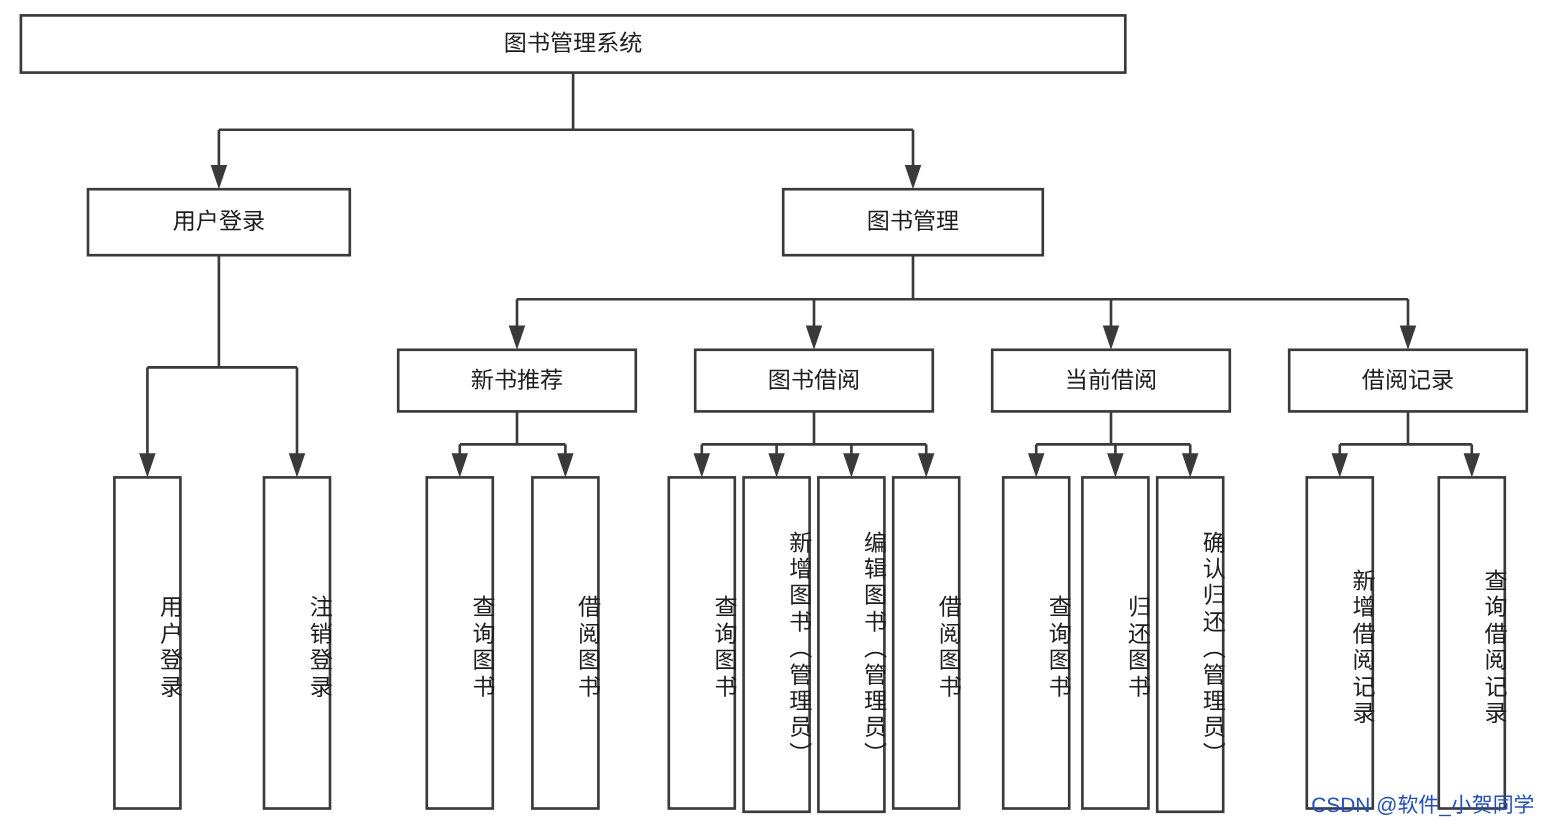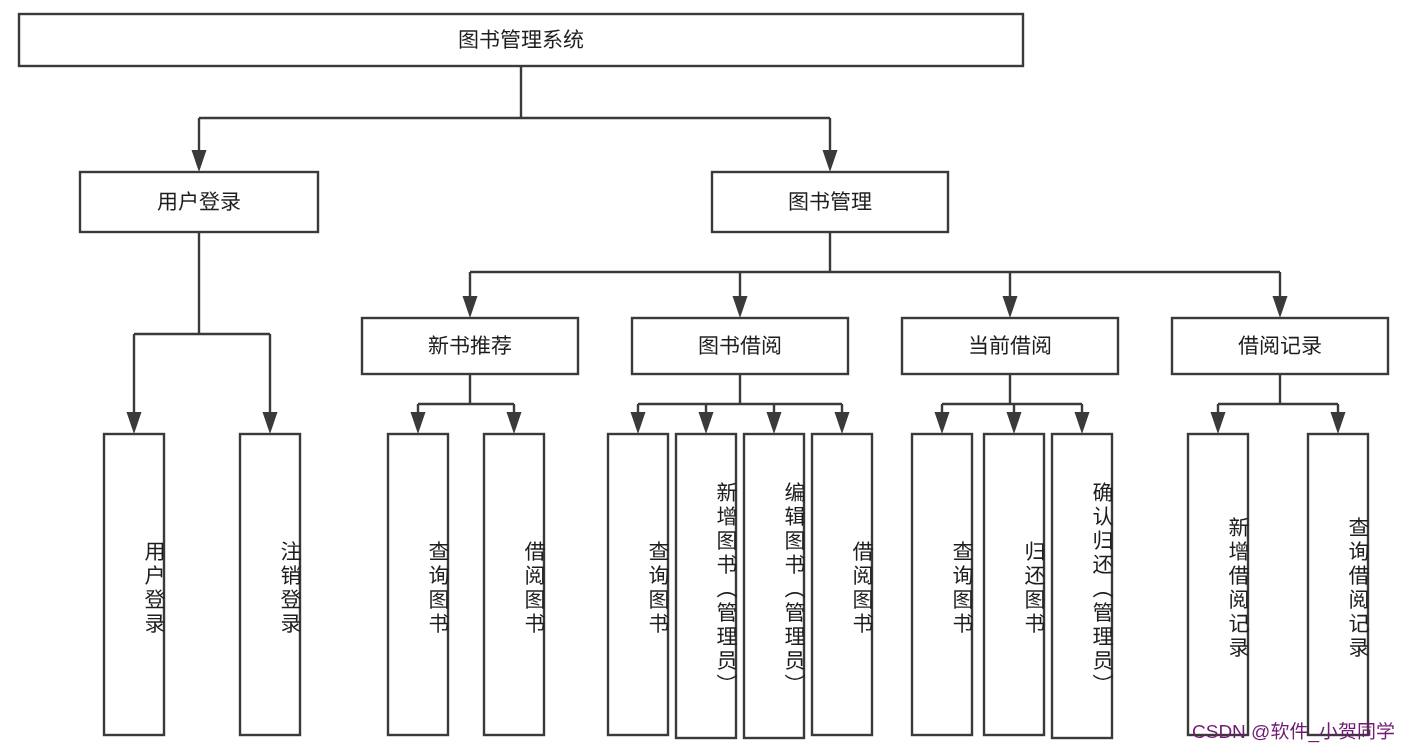--- a/index.html
+++ b/index.html
@@ -63,21 +63,21 @@
     white-space: nowrap;
     display: flex;
     align-items: flex-start;
     justify-content: center;
     pointer-events: none;
   }
   .watermark {
     position: absolute;
     font-family: "Liberation Sans", "DejaVu Sans", sans-serif;
     font-size: 19px;
-    color: #701a75;
+    color: #1d4ed8;
     white-space: nowrap;
     user-select: none;
   }
 </style>
 </head>
 <body>
 
 <div id="diagram-root">
   <svg id="diagram-svg" viewBox="0 0 1405 747">
     <g id="connector-layer">

